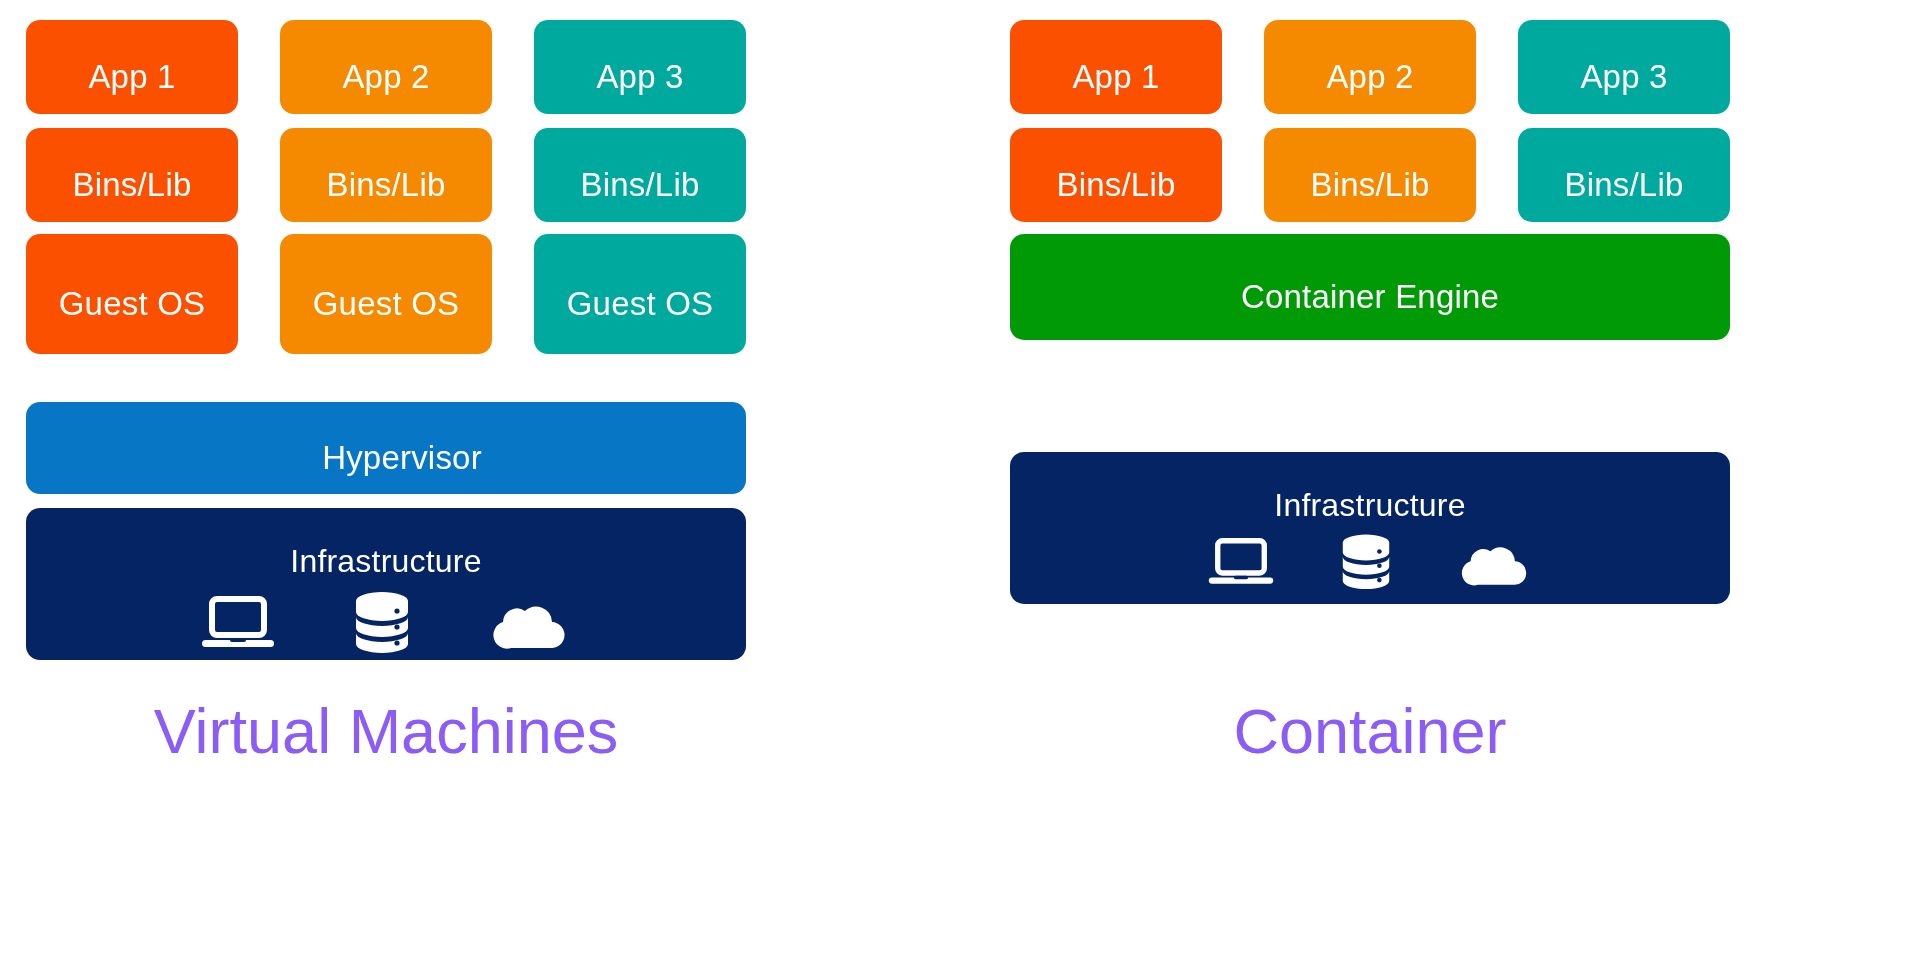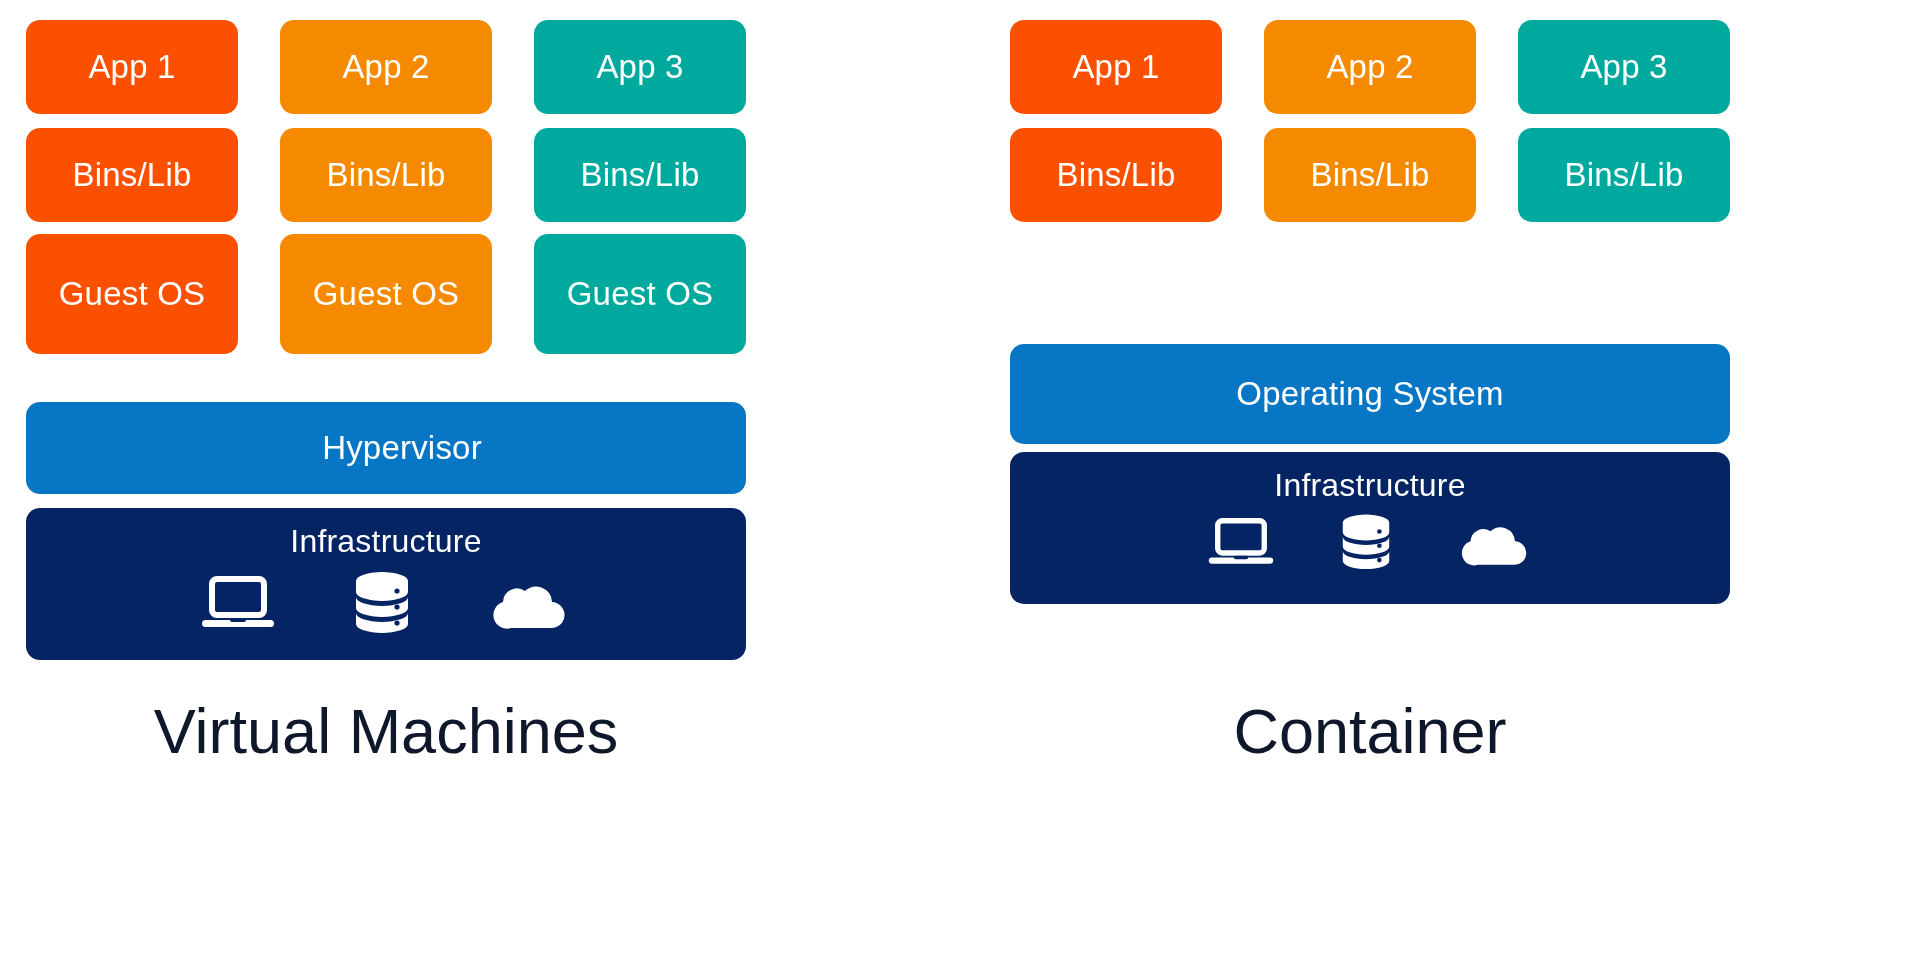--- a/index.html
+++ b/index.html
@@ -40,20 +40,21 @@
     color: #ffffff;
     font-family: "Liberation Sans", sans-serif;
     font-weight: 400;
     letter-spacing: 0.2px;
     text-align: center;
     line-height: 1.1;
   }
   .block .label {
     display: block;
     width: 100%;
+    margin-top: 20px;
   }
 
   
   .block.center { justify-content: center; }
   .block.center .label { font-size: 33px; }
 
   
   .bar { justify-content: center; }
   .bar .label { font-size: 33px; }
 
@@ -70,21 +71,21 @@
   .icon {
     display: inline-flex;
     align-items: center;
     justify-content: center;
   }
 
   
   .caption {
     position: absolute;
     text-align: center;
-    color: #0f172a;
+    color: #8b5cf6;
     font-family: "Liberation Sans", sans-serif;
     font-weight: 400;
     font-size: 63px;
     line-height: 1;
     white-space: nowrap;
   }
 
   
   .vm-col-1 { left: 26px;  width: 212px; }
   .vm-col-2 { left: 280px; width: 212px; }
@@ -220,24 +221,24 @@
     <div class="block center ct-col-1 ct-row-bins" style="background:#FA5000">
       <span class="label">Bins/Lib</span>
     </div>
     <div class="block center ct-col-2 ct-row-bins" style="background:#F58A00">
       <span class="label">Bins/Lib</span>
     </div>
     <div class="block center ct-col-3 ct-row-bins" style="background:#00A99D">
       <span class="label">Bins/Lib</span>
     </div>
 
-
-    <div class="block bar ct-os" style="background:#0776C4">
-      <span class="label">Operating System</span>
-    </div>
+    <div class="block bar ct-engine" style="background:#009A06">
+      <span class="label">Container Engine</span>
+    </div>
+
 
     <div class="block infra ct-infra" style="background:#052463">
       <span class="label">Infrastructure</span>
       <div class="icon-row">
 
         <span class="icon">
           <svg width="68" height="54" viewBox="0 0 76 60" aria-hidden="true">
             <rect x="12" y="4" width="52" height="36" rx="5" ry="5" fill="none" stroke="#ffffff" stroke-width="6"></rect>
             <rect x="2" y="45" width="72" height="7" rx="3.5" ry="3.5" fill="#ffffff"></rect>
             <rect x="30" y="43" width="16" height="4" rx="2" ry="2" fill="#052463"></rect>

